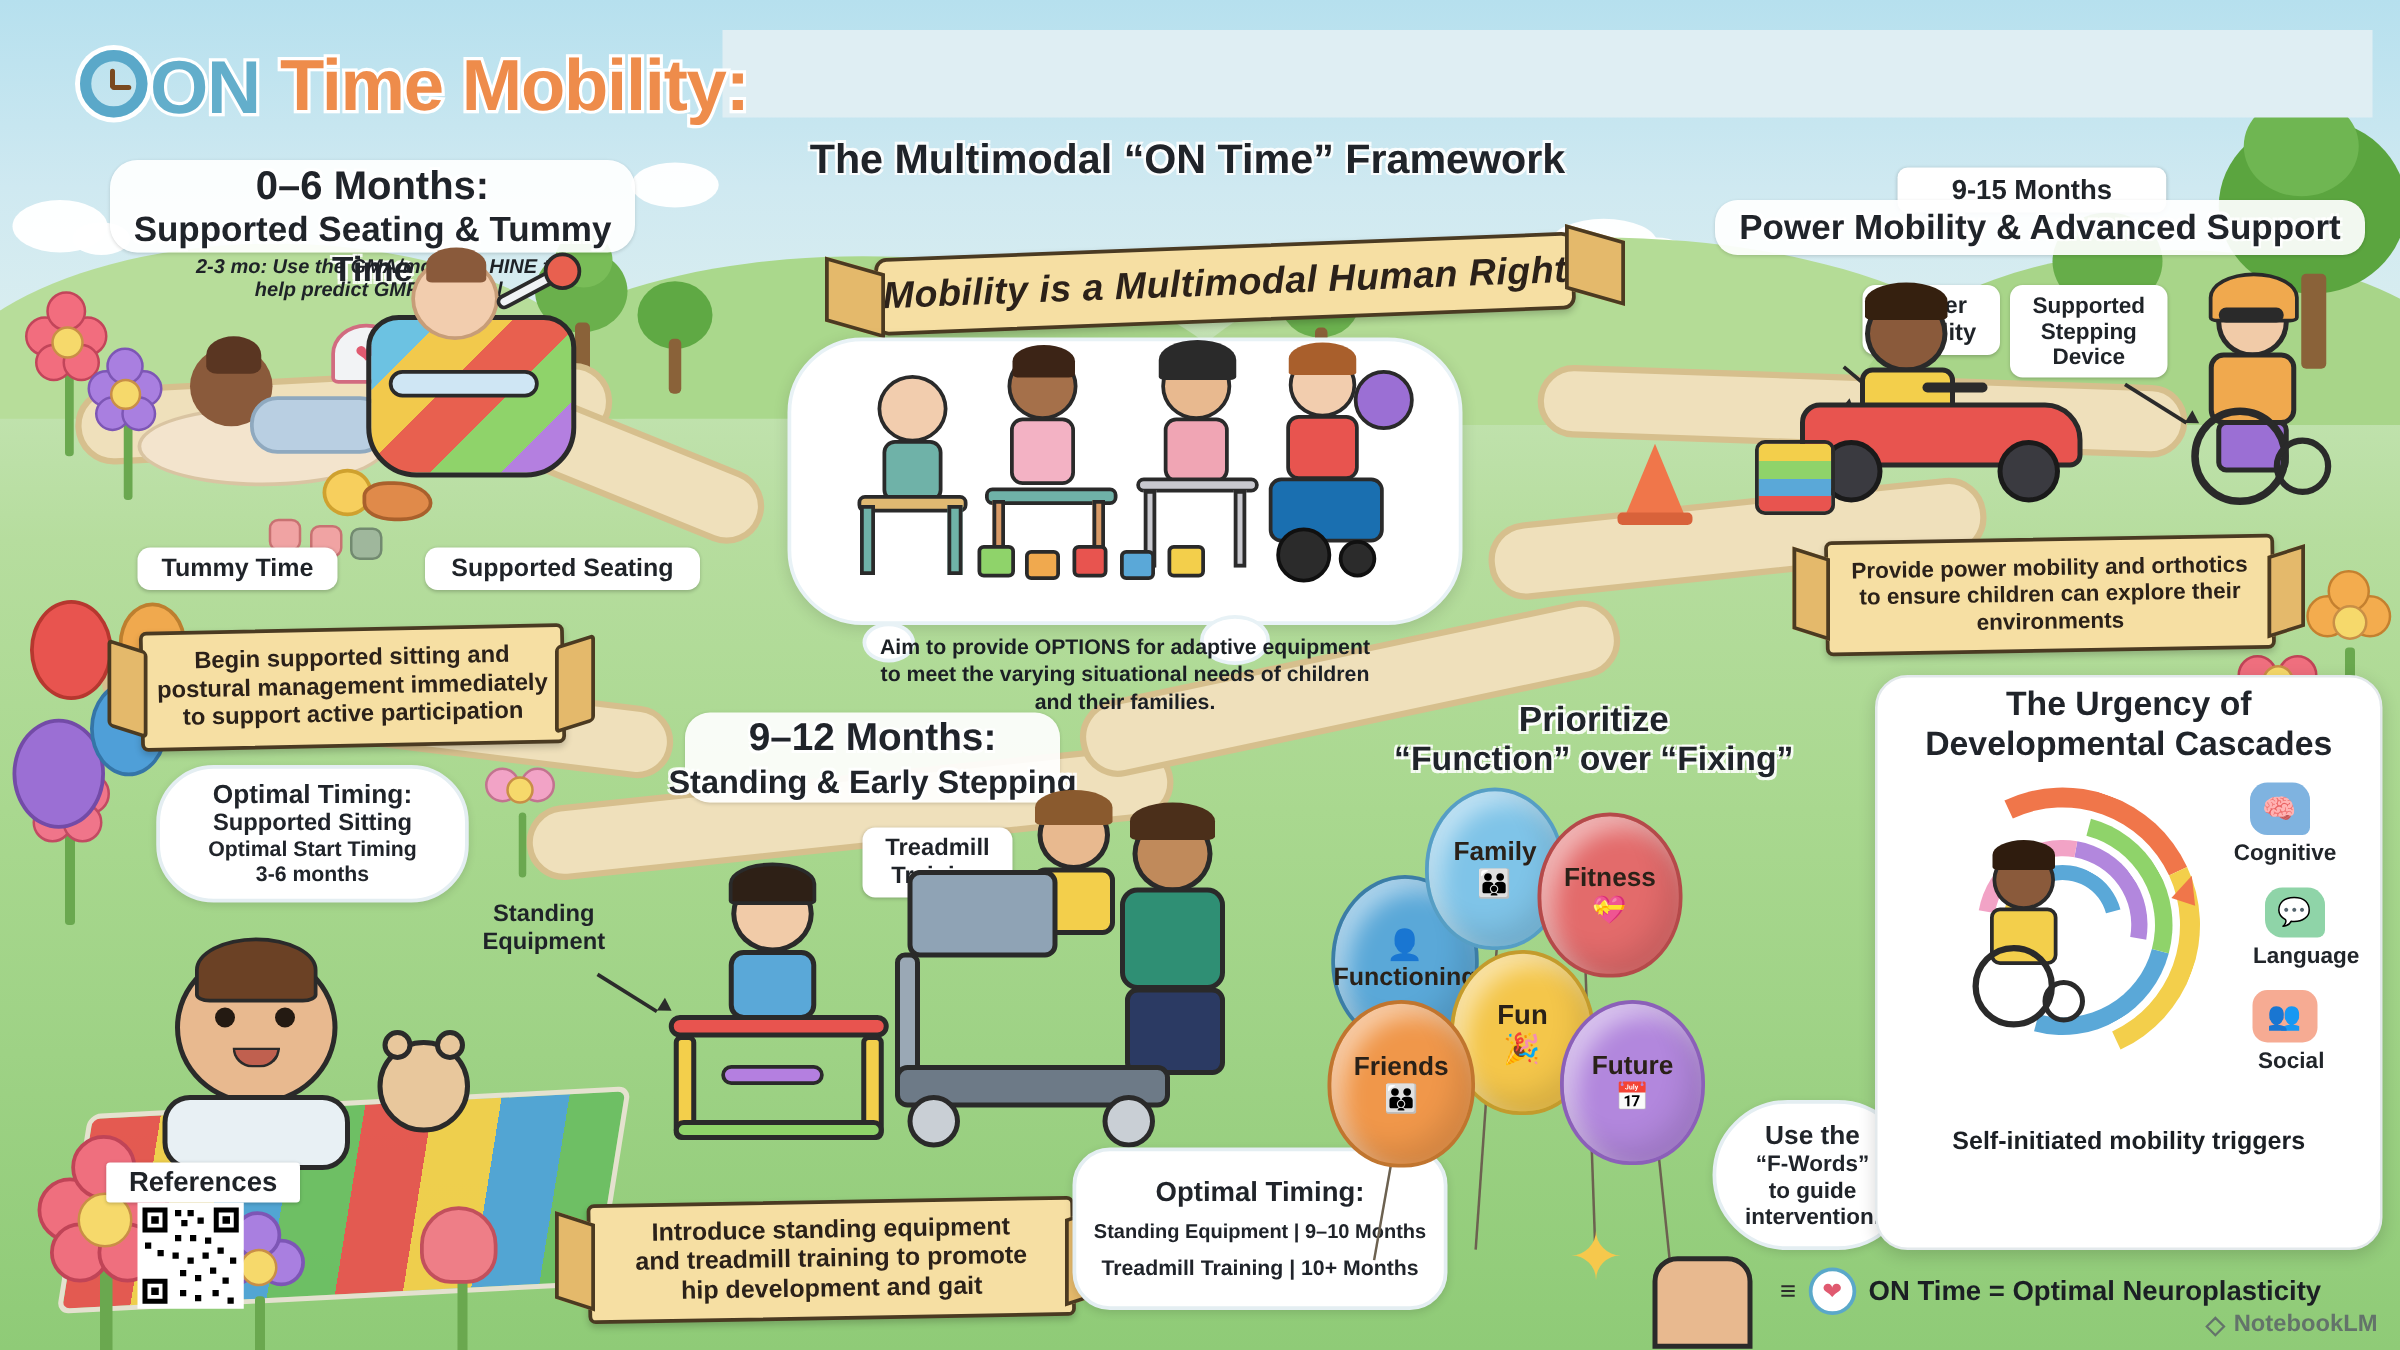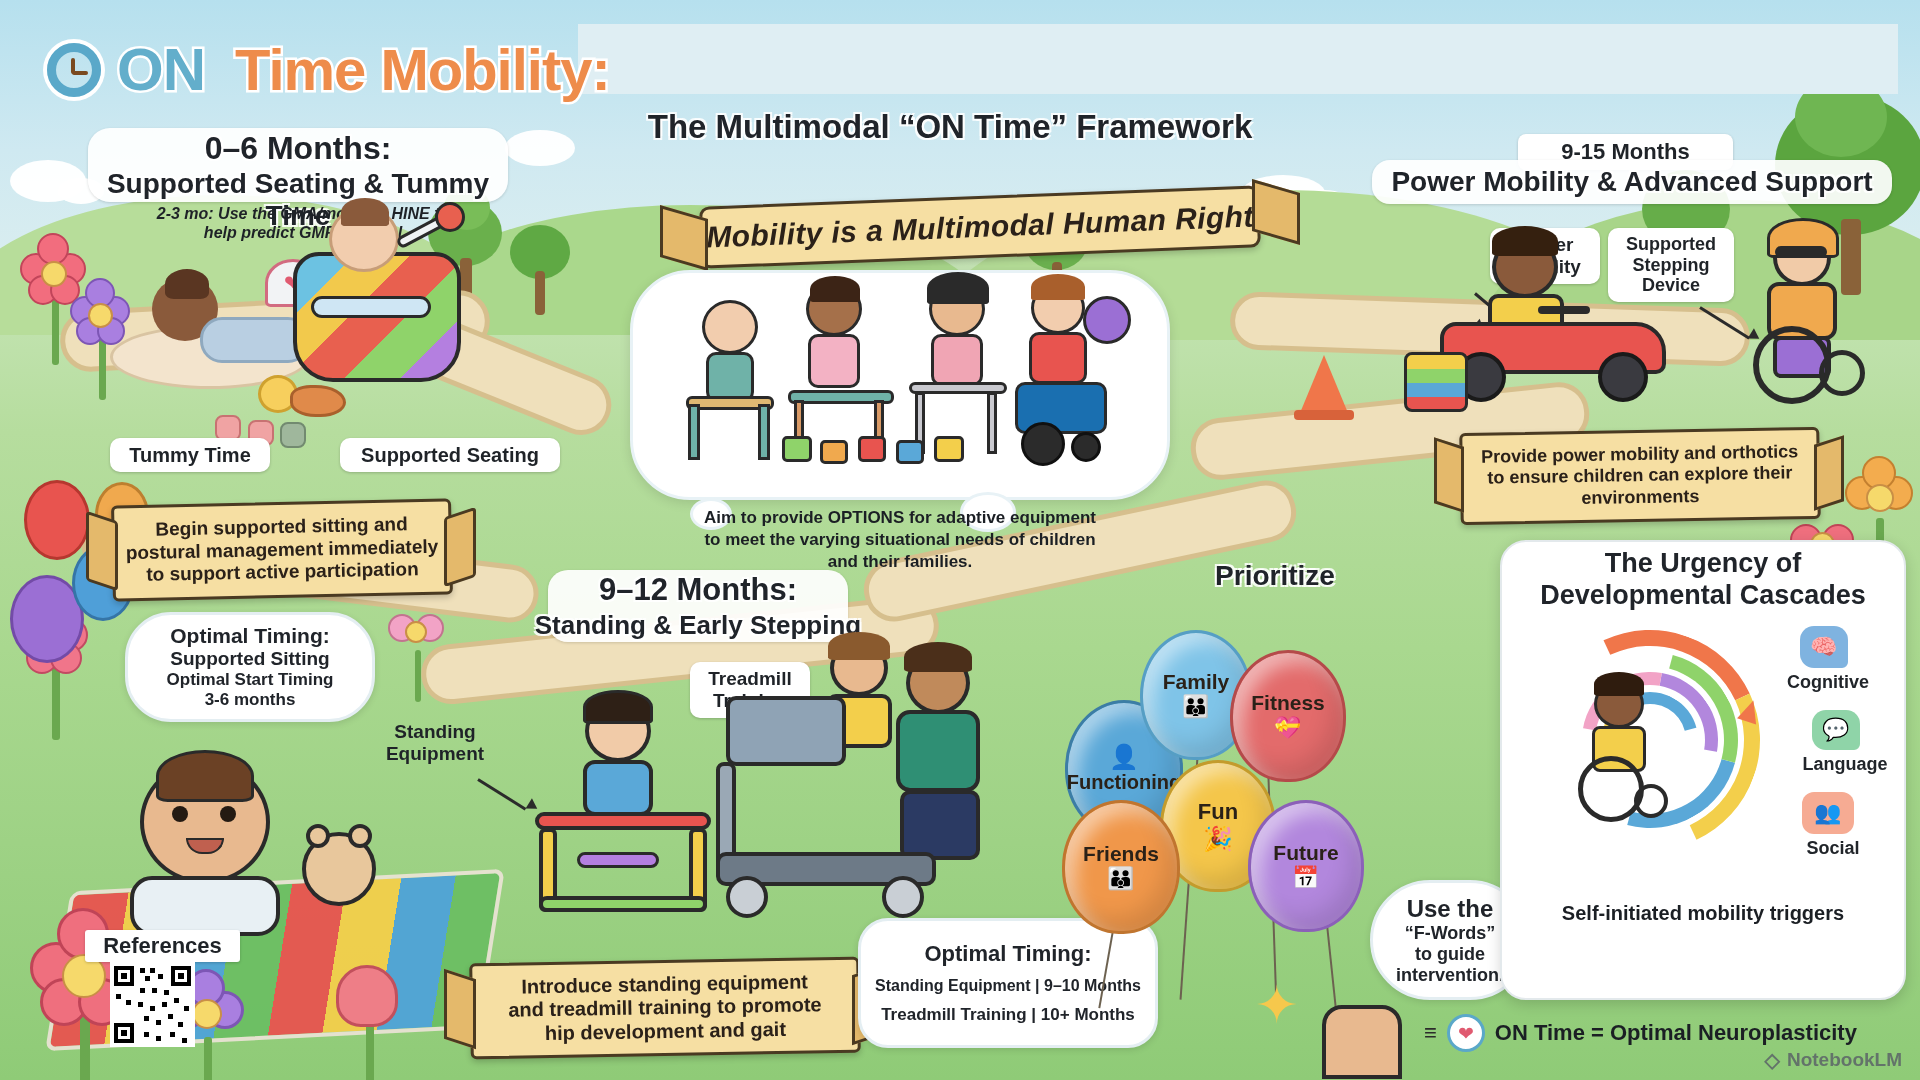--- a/index.html
+++ b/index.html
@@ -30,22 +30,22 @@
   .fcenter { position:absolute; border-radius:50%; background:#f6d96b; border:2px solid #c98f46; }
   .stem { position:absolute; background:#6aa84f; border-radius:3px; }
 
   
   .path {
     position:absolute; background:#efe0bb; border:5px solid #d6bf8d;
   }
 
   
   .header { position:absolute; left:0; top:18px; width:1920px; height:88px; }
-  .title-on { position:absolute; left:47px; top:22px; font-size:56px; font-weight:900;
-     letter-spacing:-1px; line-height:1; display:flex; align-items:center; gap:16px;}
+  .title-on { position:absolute; left:64px; top:22px; font-size:56px; font-weight:900;
+     letter-spacing:-1px; line-height:1; display:flex; align-items:flex-start; gap:2px;}
   .clockO { width:54px; height:54px; border-radius:50%; border:9px solid #5aa8c9;
      position:relative; box-shadow:0 0 0 4px #fff; }
   .clockO::before{ content:""; position:absolute; left:15px; top:6px; width:4px; height:16px;
      background:#7a4a20; border-radius:2px; }
   .clockO::after{ content:""; position:absolute; left:16px; top:19px; width:16px; height:4px;
      background:#7a4a20; border-radius:2px; }
   .letterN { color:#63aecb; -webkit-text-stroke:5px #fff; paint-order:stroke fill;
      font-size:60px; font-weight:900; }
   .timeMobility { color:#ee8c4b; -webkit-text-stroke:5px #fff; paint-order:stroke fill;
      font-size:58px; font-weight:900; margin-left:14px; }
@@ -419,20 +419,21 @@
   <div class="ribbon-tail" style="left:444px;top:974px;width:32px;height:70px;transform:skewY(18deg);"></div>
   <div class="ribbon-tail" style="left:852px;top:970px;width:32px;height:70px;transform:skewY(-18deg);"></div>
 
   <div class="cloudbox" style="left:858px;top:918px;width:300px;height:130px;border-radius:30px;gap:10px;">
     <span style="font-size:22px;font-weight:900;">Optimal Timing:</span>
     <span style="font-size:16px;font-weight:900;">Standing Equipment | 9–10 Months</span>
     <span style="font-size:17px;font-weight:900;">Treadmill Training | 10+ Months</span>
   </div>
 
   <div class="sec-title" style="left:1130px;top:560px;width:290px;font-size:28px;">Prioritize</div>
+  <div class="sec-title" style="left:1110px;top:592px;width:330px;font-size:27px;">“Function” over “Fixing”</div>
 
   <div class="bstring" style="left:1120px;top:760px;height:250px;transform:rotate(10deg);"></div>
   <div class="bstring" style="left:1190px;top:700px;height:300px;transform:rotate(4deg);"></div>
   <div class="bstring" style="left:1270px;top:700px;height:300px;transform:rotate(-2deg);"></div>
   <div class="bstring" style="left:1325px;top:820px;height:190px;transform:rotate(-6deg);"></div>
 
   <div class="balloon" style="left:1065px;top:700px;width:118px;height:136px;background:#5aa8d8;border:3px solid #3c7da5;">
     <span style="font-size:24px;">👤</span>
     <span style="font-size:20px;">Functioning</span>
   </div>
@@ -454,21 +455,21 @@
   </div>
   <div class="balloon" style="left:1248px;top:800px;width:116px;height:132px;background:#b287dd;border:3px solid #8b60b8;">
     <span style="font-size:21px;">Future</span>
     <span style="font-size:22px;">📅</span>
   </div>
 
   <div class="blob" style="left:1322px;top:1005px;width:80px;height:74px;background:#e8b98f;border:4px solid #2a2a2a;border-radius:20px 20px 0 0;"></div>
   <div style="position:absolute;left:1255px;top:975px;font-size:52px;color:#f6c84c;">✦</div>
 
   <div class="cloudbox" style="left:1370px;top:880px;width:160px;height:120px;border-radius:60px;">
-    <span style="font-size:24px;">Use the</span>
+    <span style="font-size:21px;">Use the</span>
     <span style="font-size:18px;">“F-Words”</span>
     <span style="font-size:18px;">to guide</span>
     <span style="font-size:18px;">intervention.</span>
   </div>
 
   <div class="labelchip" style="left:1518px;top:134px;width:215px;height:36px;font-size:22px;border-radius:8px;">9-15 Months</div>
   <div class="white-pill" style="left:1372px;top:160px;width:520px;height:44px;border-radius:18px;"></div>
   <div class="sec-title" style="left:1372px;top:166px;width:520px;font-size:28px;">Power Mobility &amp; Advanced Support</div>
 
   <div class="labelchip" style="left:1490px;top:228px;width:110px;height:56px;flex-direction:column;font-size:19px;line-height:1.15;">

